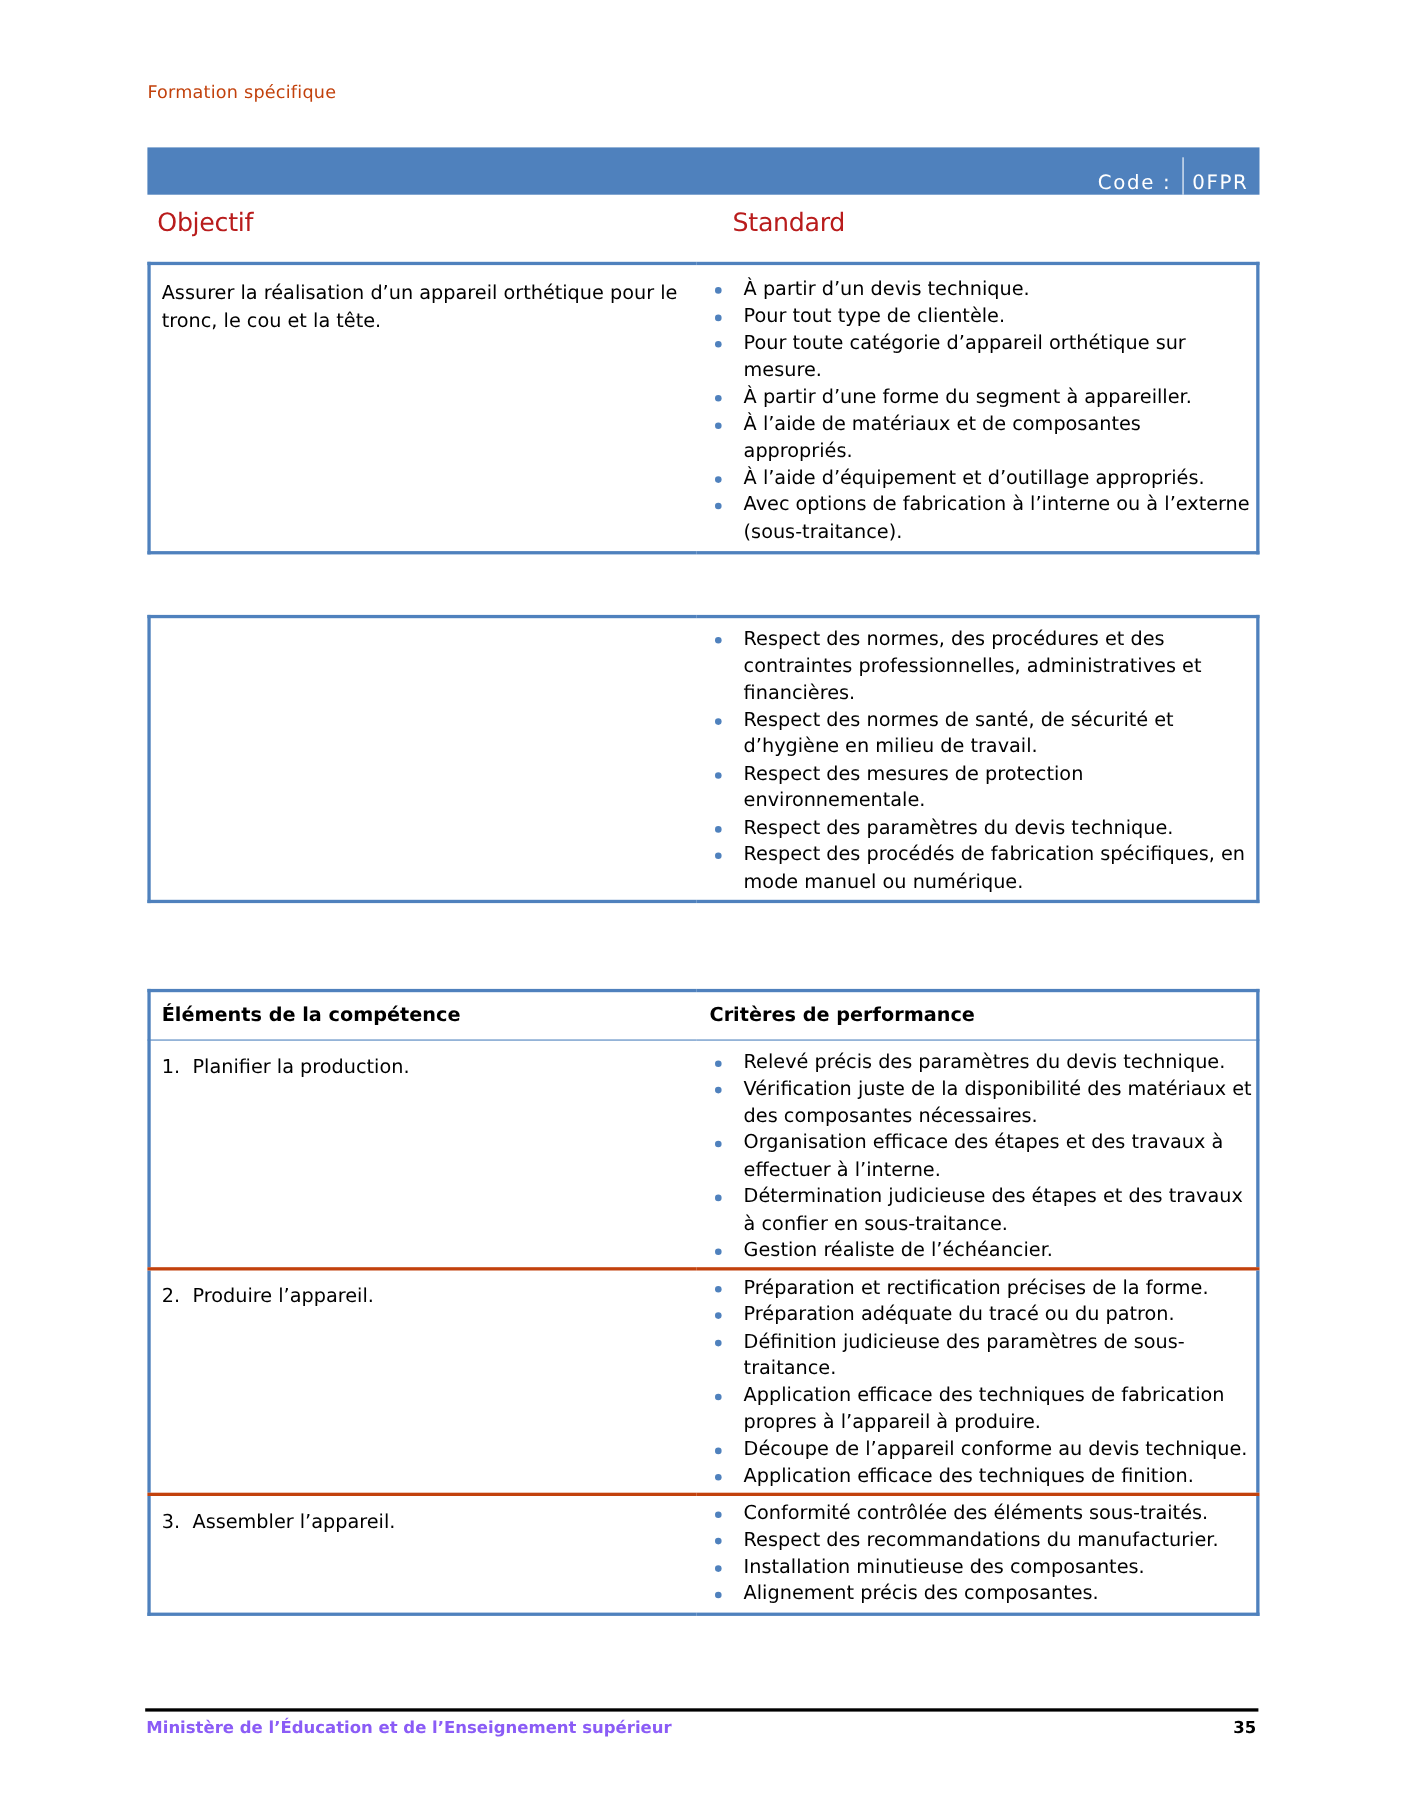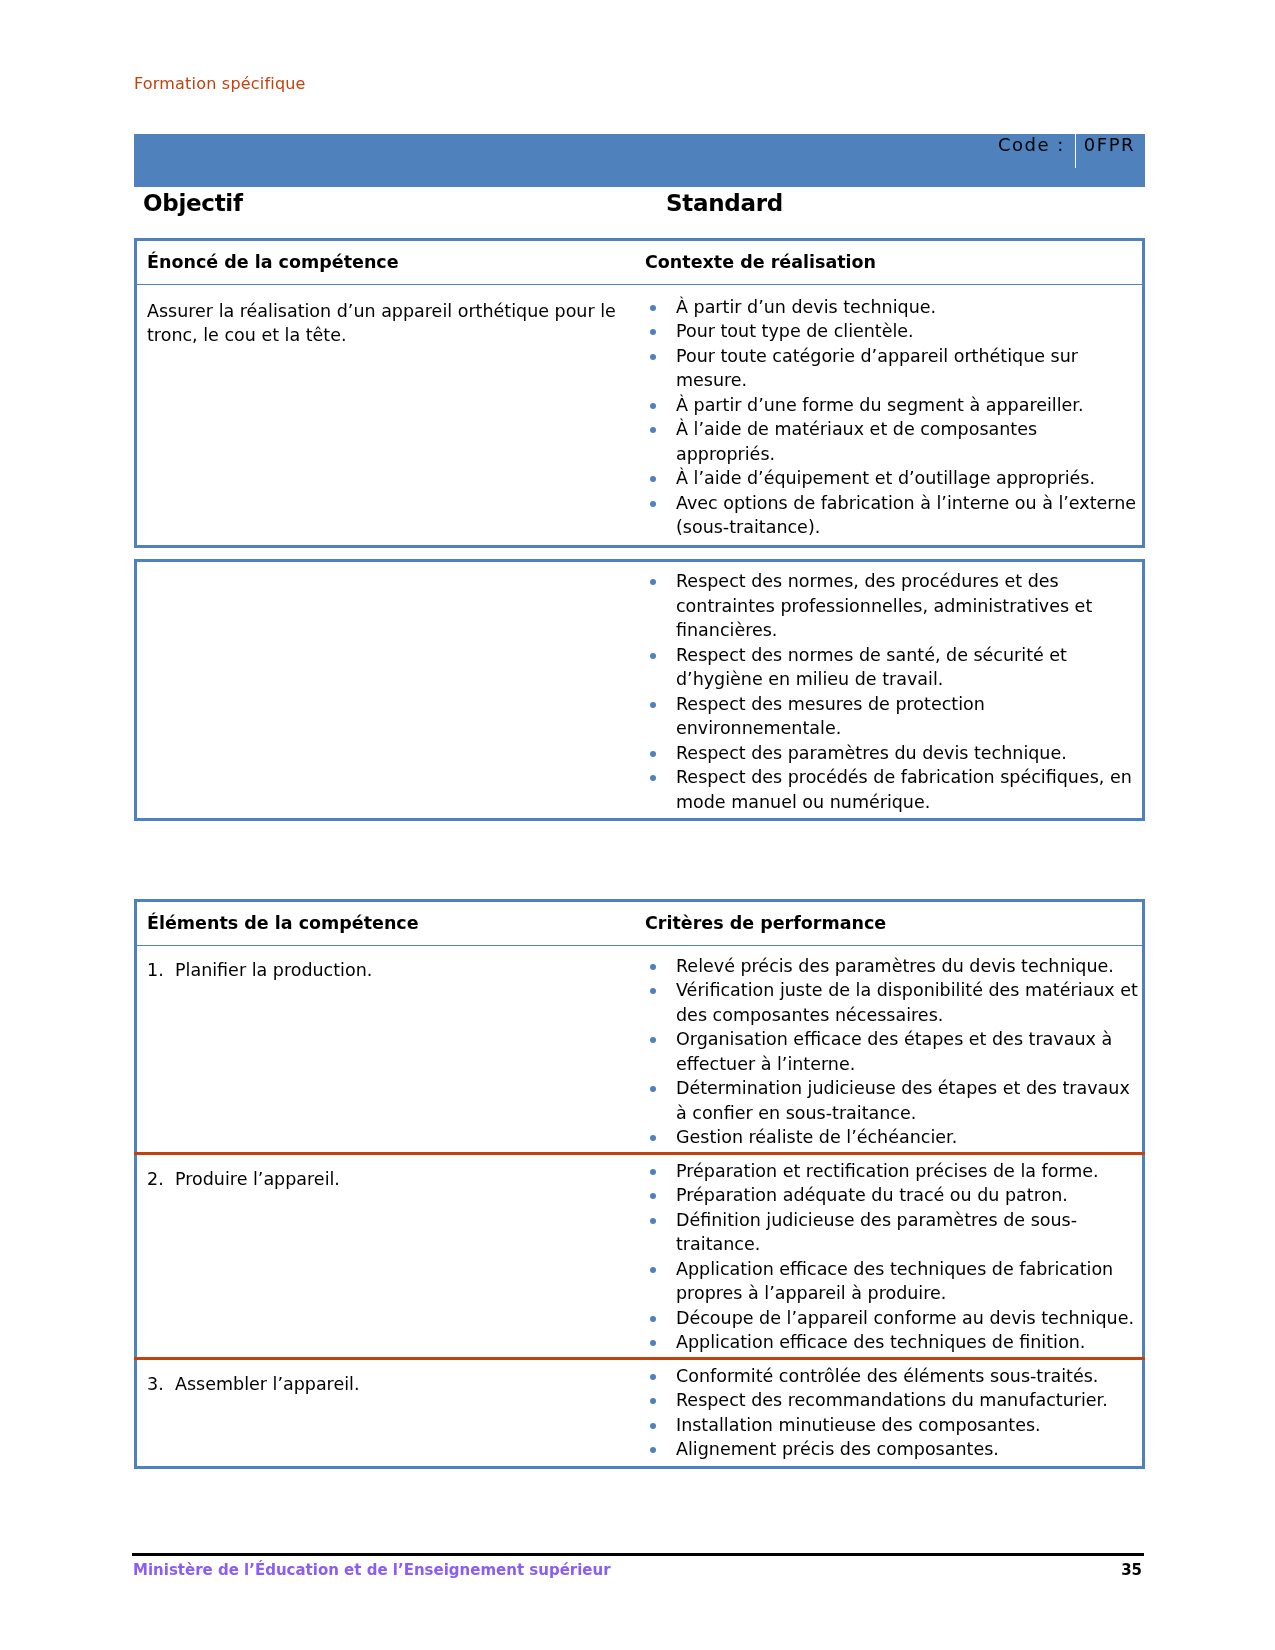--- a/index.html
+++ b/index.html
@@ -6,31 +6,31 @@
   body {
     width: 1275px; height: 1650px; background: #ffffff; position: relative;
     font-family: "DejaVu Sans", sans-serif; color: #000;
     overflow: hidden;
   }
   .section-label {
     position: absolute; left: 134px; top: 74px;
     font-size: 16px; color: #c2410c; letter-spacing: 0.2px;
   }
   .code-band {
-    position: absolute; left: 134px; top: 134px; width: 1011px; height: 53px;
-    background: #4f81bd; color: #000000;
-    display: flex; justify-content: flex-end; align-items: flex-start;
+    position: absolute; left: 134px; top: 134px; width: 1011px; height: 43px;
+    background: #4f81bd; color: #ffffff;
+    display: flex; justify-content: flex-end; align-items: flex-end;
     font-size: 18px; letter-spacing: 1.5px;
   }
   .code-band .code-label { padding-right: 10px; }
   .code-band .code-sep { width: 1px; height: 34px; background: #fff; }
   .code-band .code-value { padding: 0 10px 0 8px; }
   .col-head {
-    position: absolute; top: 190px; font-size: 23px; font-weight: bold;
-    color: #000000; letter-spacing: -0.3px;
+    position: absolute; top: 190px; font-size: 23px; font-weight: normal;
+    color: #b91c1c; letter-spacing: -0.3px;
   }
   .col-head.left { left: 143px; }
   .col-head.right { left: 646px; margin-left: 20px; }
 
   table.blk {
     position: absolute; left: 134px; width: 1011px;
     border-collapse: collapse; border: 3px solid #4f81bd;
     font-size: 17.5px; line-height: 24.5px;
   }
   table.blk td {
@@ -68,24 +68,20 @@
   <span class="code-label">Code :</span>
   <span class="code-sep"></span>
   <span class="code-value">0FPR</span>
 </div>
 
 <div class="col-head left">Objectif</div>
 <div class="col-head right">Standard</div>
 
 <table class="blk" style="top:238px;">
   <tbody>
-      <tr class="head">
-    <td class="l">Énoncé de la compétence</td>
-    <td class="r">Contexte de réalisation</td>
-  </tr>
   <tr class="row">
     <td class="l">
           <div class="stmt">Assurer la réalisation d’un appareil orthétique pour le tronc, le cou et la tête.</div>
         </td>
     <td class="r" style="padding-top:10px;padding-bottom:5px;">
       <ul class="bul">
         <li>À partir d’un devis technique.</li>
         <li>Pour tout type de clientèle.</li>
         <li>Pour toute catégorie d’appareil orthétique sur mesure.</li>
         <li>À partir d’une forme du segment à appareiller.</li>

